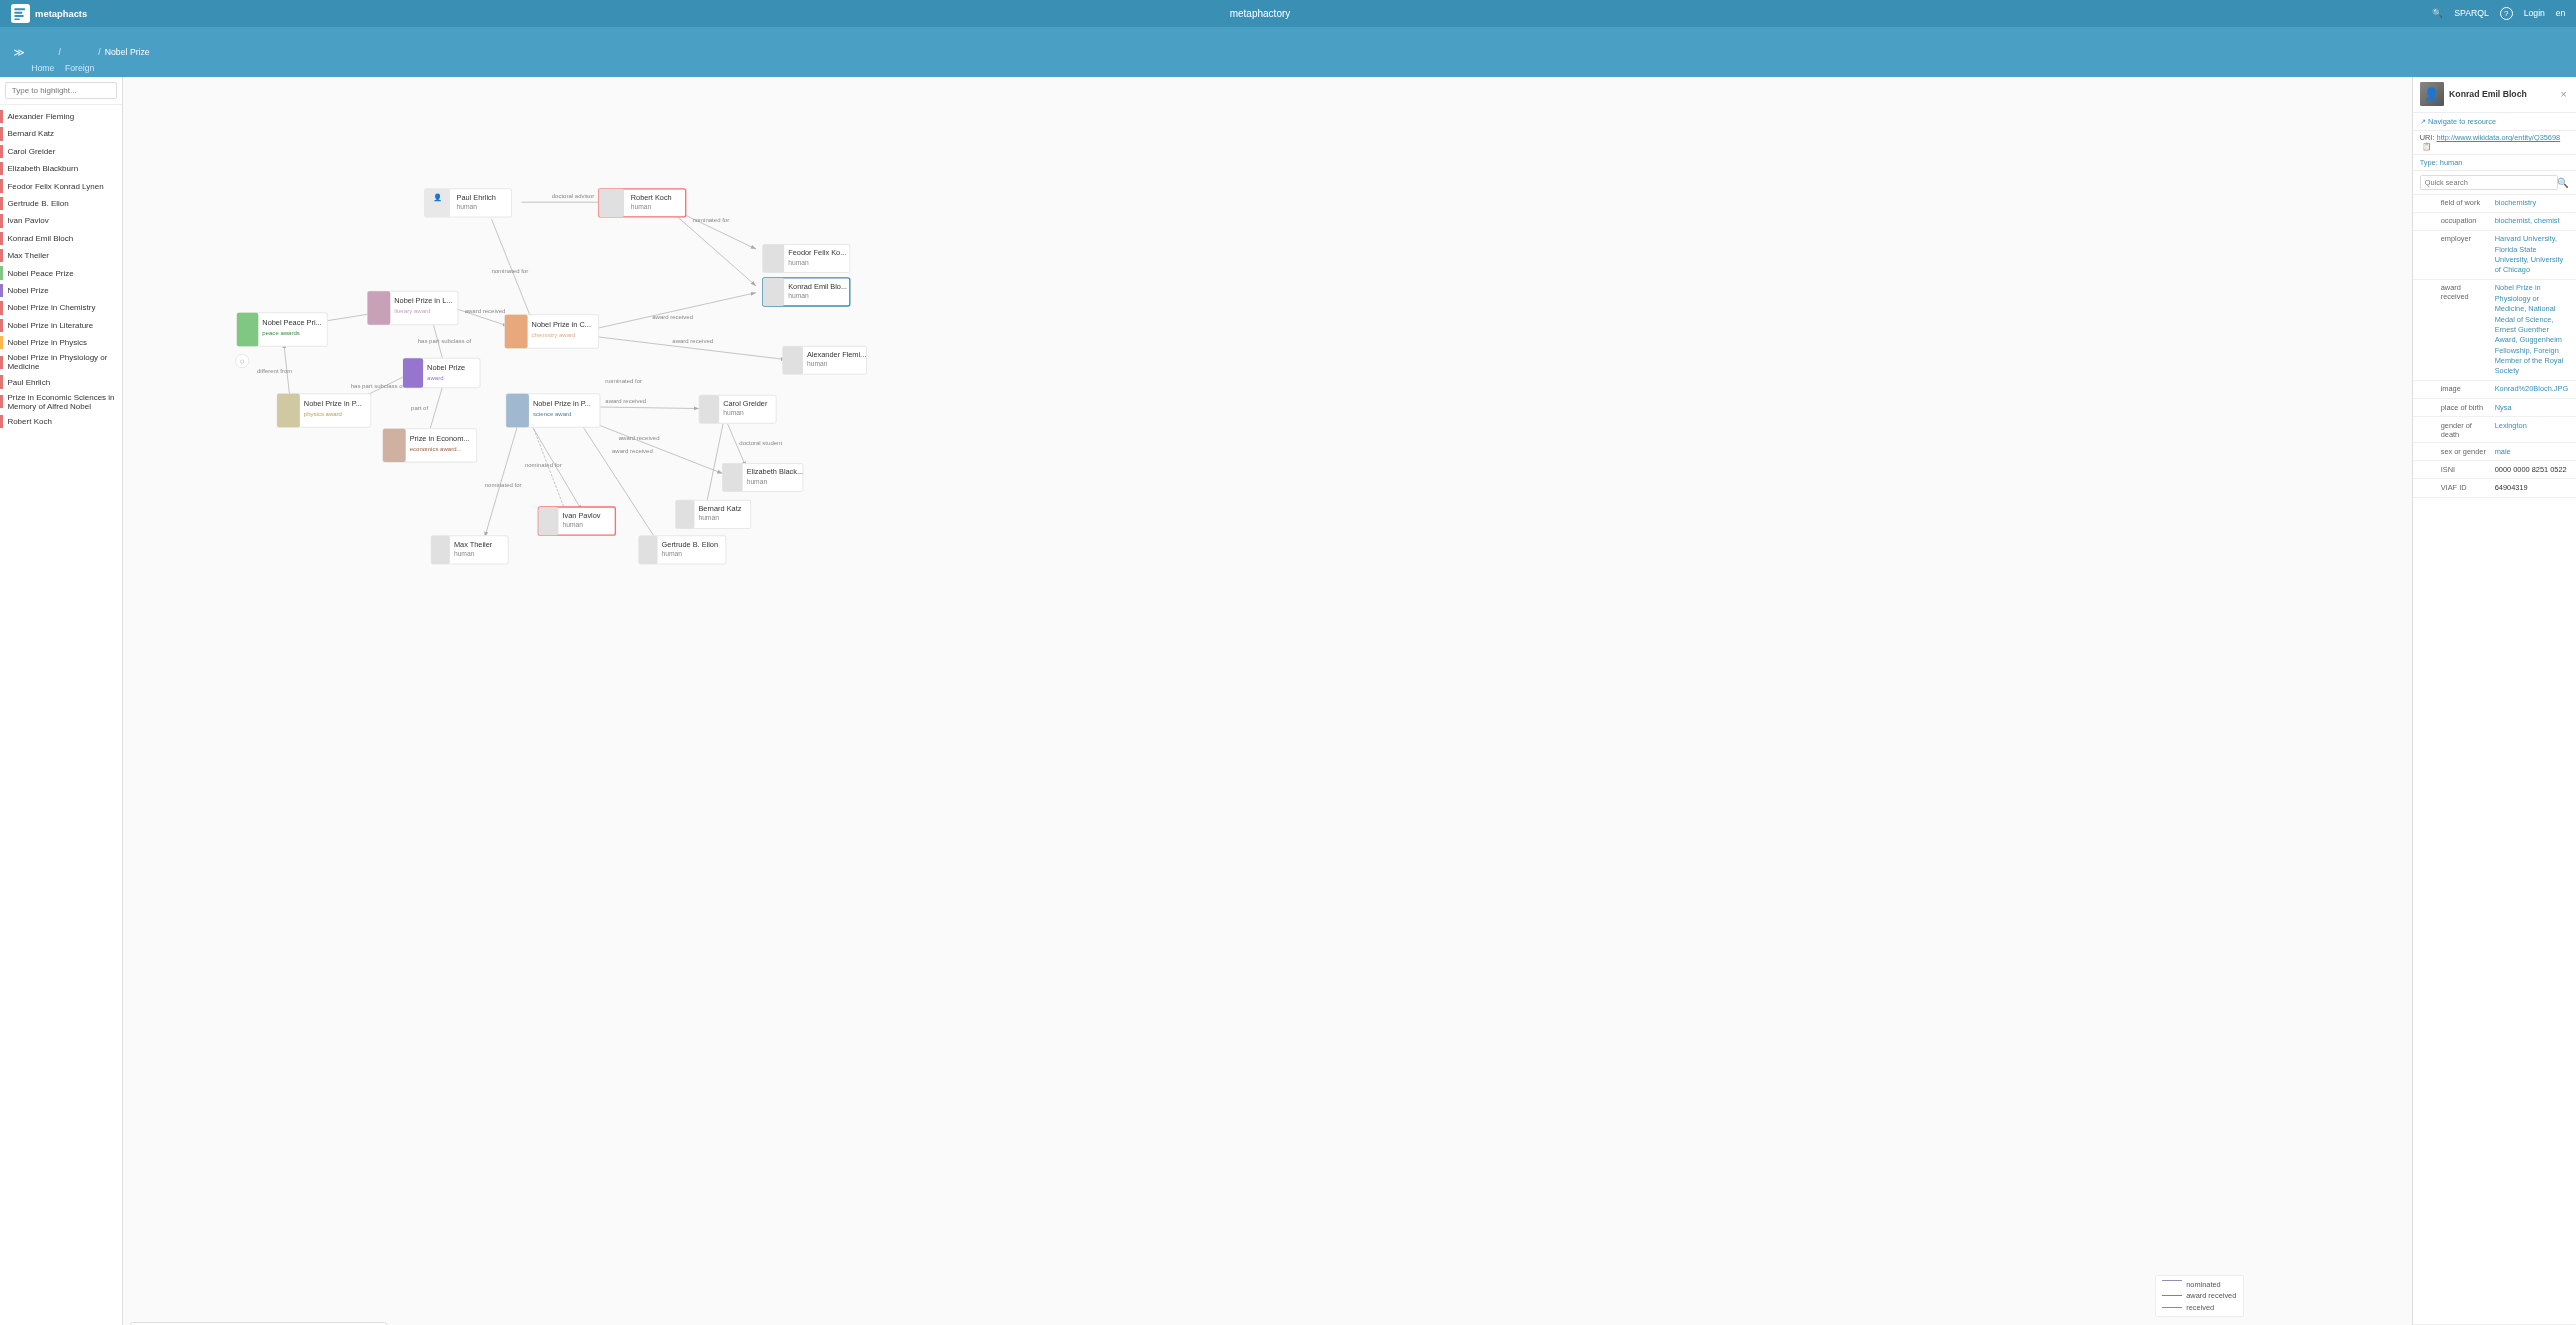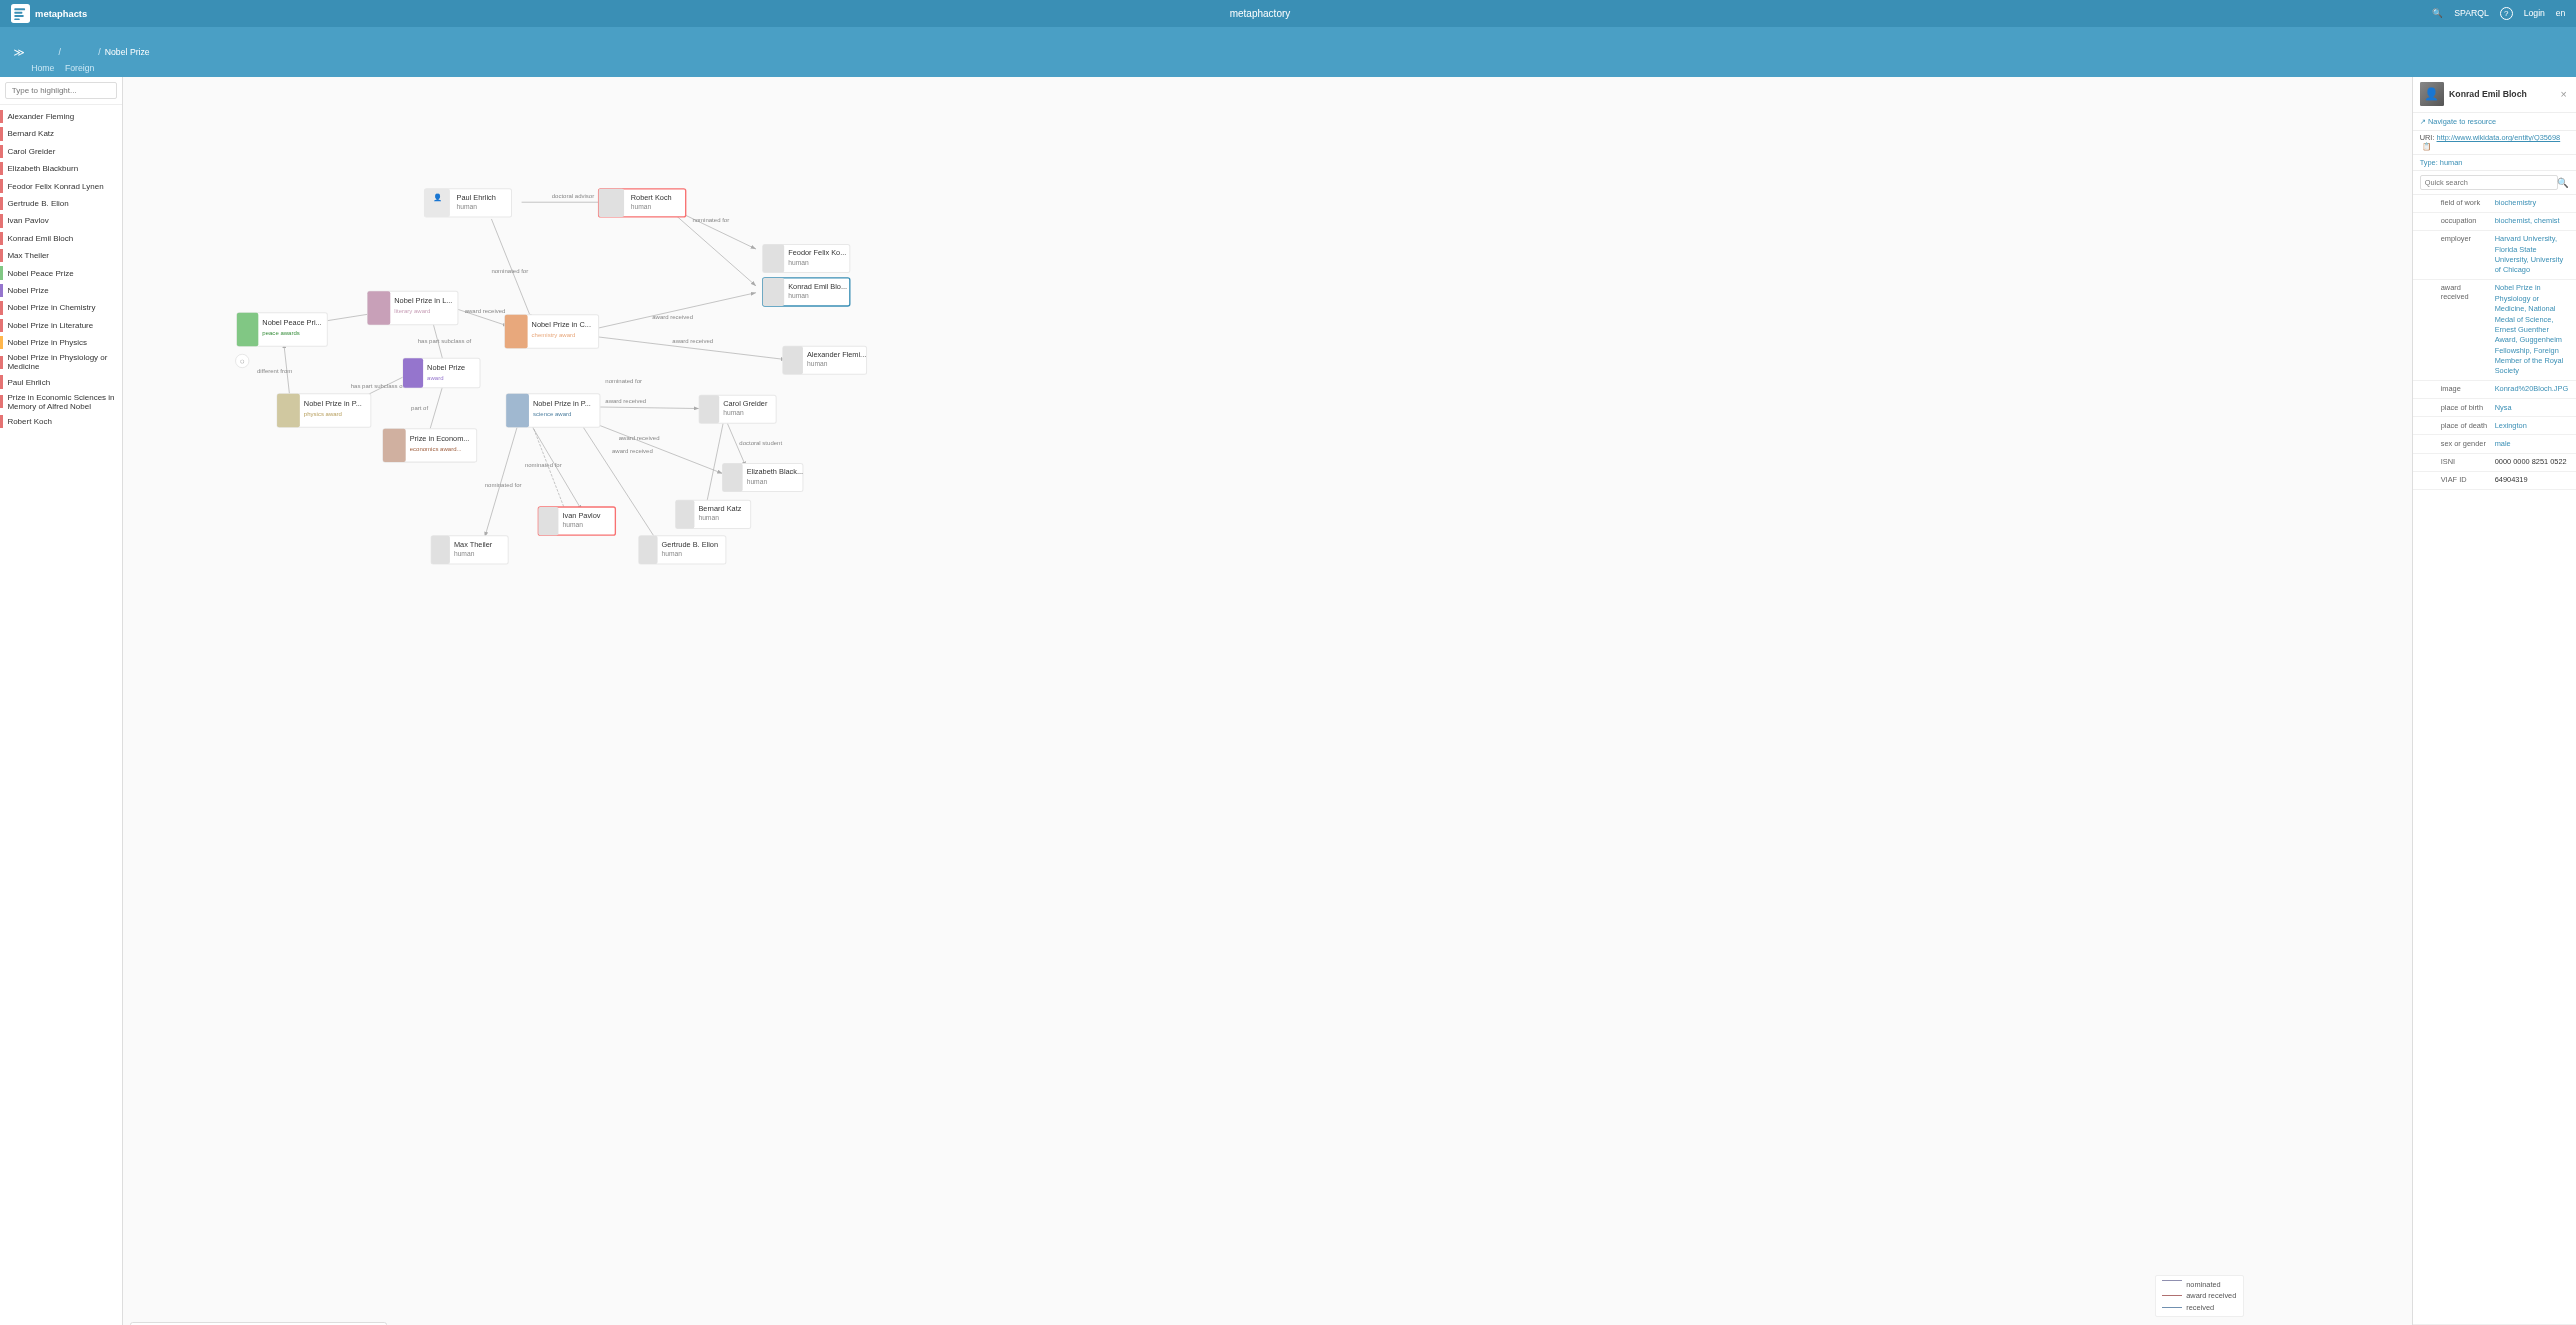--- a/index.html
+++ b/index.html
@@ -706,21 +706,21 @@
         </div>
         <div class="prop-row">
           <div class="prop-label">image</div>
           <div class="prop-value" style="cursor: pointer; color: rgb(58, 143, 181);">Konrad%20Bloch.JPG</div>
         </div>
         <div class="prop-row">
           <div class="prop-label">place of birth</div>
           <div class="prop-value" style="cursor: pointer; color: rgb(58, 143, 181);">Nysa</div>
         </div>
         <div class="prop-row">
-          <div class="prop-label">place of death</div>
+          <div class="prop-label">gender of death</div>
           <div class="prop-value" style="cursor: pointer; color: rgb(58, 143, 181);">Lexington</div>
         </div>
         <div class="prop-row">
           <div class="prop-label">sex or gender</div>
           <div class="prop-value" style="cursor: pointer; color: rgb(58, 143, 181);">male</div>
         </div>
         <div class="prop-row">
           <div class="prop-label">ISNI</div>
           <div class="prop-value dark">0000 0000 8251 0522</div>
         </div>

